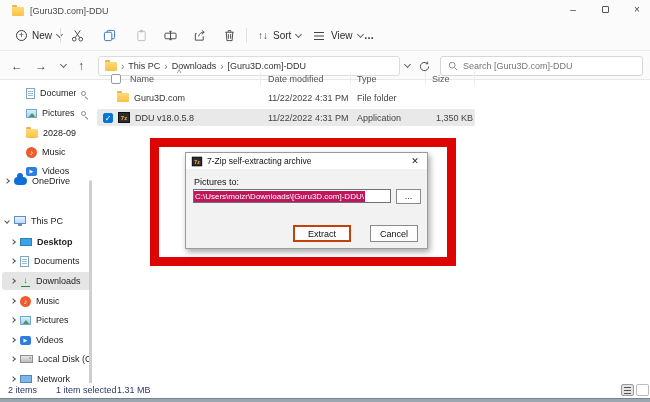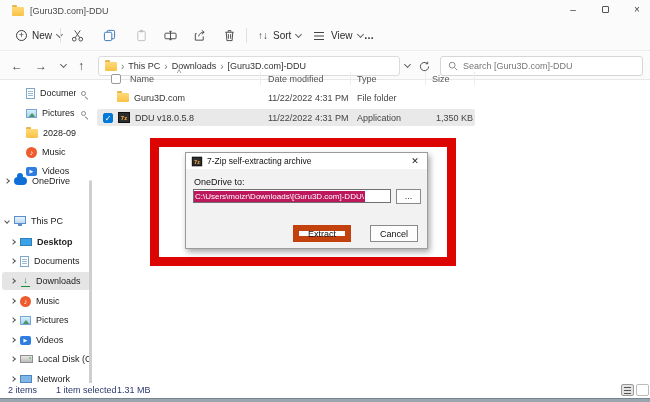--- a/index.html
+++ b/index.html
@@ -86,21 +86,21 @@
   .annotation { position:absolute; left:150px; top:138px; width:306px; height:128px; border:9px solid #dc0502; z-index:40; }
   .dialog { position:absolute; left:185px; top:152px; width:243px; height:97px; background:#f2f2f2; border:1px solid #9b9b9b; box-shadow:2px 3px 6px rgba(0,0,0,.35); z-index:50; font-size:9px; }
   .dlg-title { position:absolute; left:0; top:0; width:100%; height:16px; background:#ffffff; display:flex; align-items:center; gap:4px; padding:0 5px; }
   .dlg-title .t { font-size:8.5px; color:#111; }
   .dlg-close { margin-left:auto; font-size:9px; color:#222; width:14px; text-align:center; }
   .dlg-label { position:absolute; left:8px; top:24px; color:#111; }
   .dlg-field { position:absolute; left:7px; top:36px; width:198px; height:14px; background:#fff; border:1px solid #707070; overflow:hidden; display:flex; align-items:center; }
   .dlg-field span { background:#be185d; color:#fff; font-size:8px; white-space:nowrap; padding:1px 1px; }
   .dlg-browse { position:absolute; left:210px; top:36px; width:25px; height:15px; background:#fdfdfd; border:1px solid #8a8a8a; text-align:center; line-height:12px; color:#333; }
   .dlg-btn { position:absolute; top:72px; height:17px; background:#fdfdfd; border:1px solid #8a8a8a; font-size:9px; color:#111; display:flex; align-items:center; justify-content:center; }
-  .dlg-btn.default { border:6px solid #c2410c; }
+  .dlg-btn.default { border:2px solid #c2410c; }
 </style>
 </head>
 <body>
 
 <div class="titlebar">
   <div class="tab">
     <span class="ico ico-folder"></span>
     <span class="tab-title">[Guru3D.com]-DDU</span>
   </div>
   <div class="win-btn" style="left:558px;">–</div>
@@ -338,21 +338,21 @@
 </div>
 
 <div class="annotation"></div>
 
 <div class="dialog">
   <div class="dlg-title">
     <span class="ico ico-7z" style="transform:scale(.85);"><i>7z</i></span>
     <span class="t">7-Zip self-extracting archive</span>
     <span class="dlg-close">✕</span>
   </div>
-  <div class="dlg-label">OneDrive to:</div>
+  <div class="dlg-label">Pictures to:</div>
   <div class="dlg-field">
     <span>C:\Users\moizr\Downloads\[Guru3D.com]-DDU\</span>
   </div>
   <div class="dlg-browse">...</div>
   <div class="dlg-btn default" style="left:107px;width:58px;">Extract</div>
   <div class="dlg-btn" style="left:184px;width:48px;">Cancel</div>
 </div>
 
 <div class="statusbar">
   <span style="position:absolute;left:8px;top:2px;">2 items</span>

